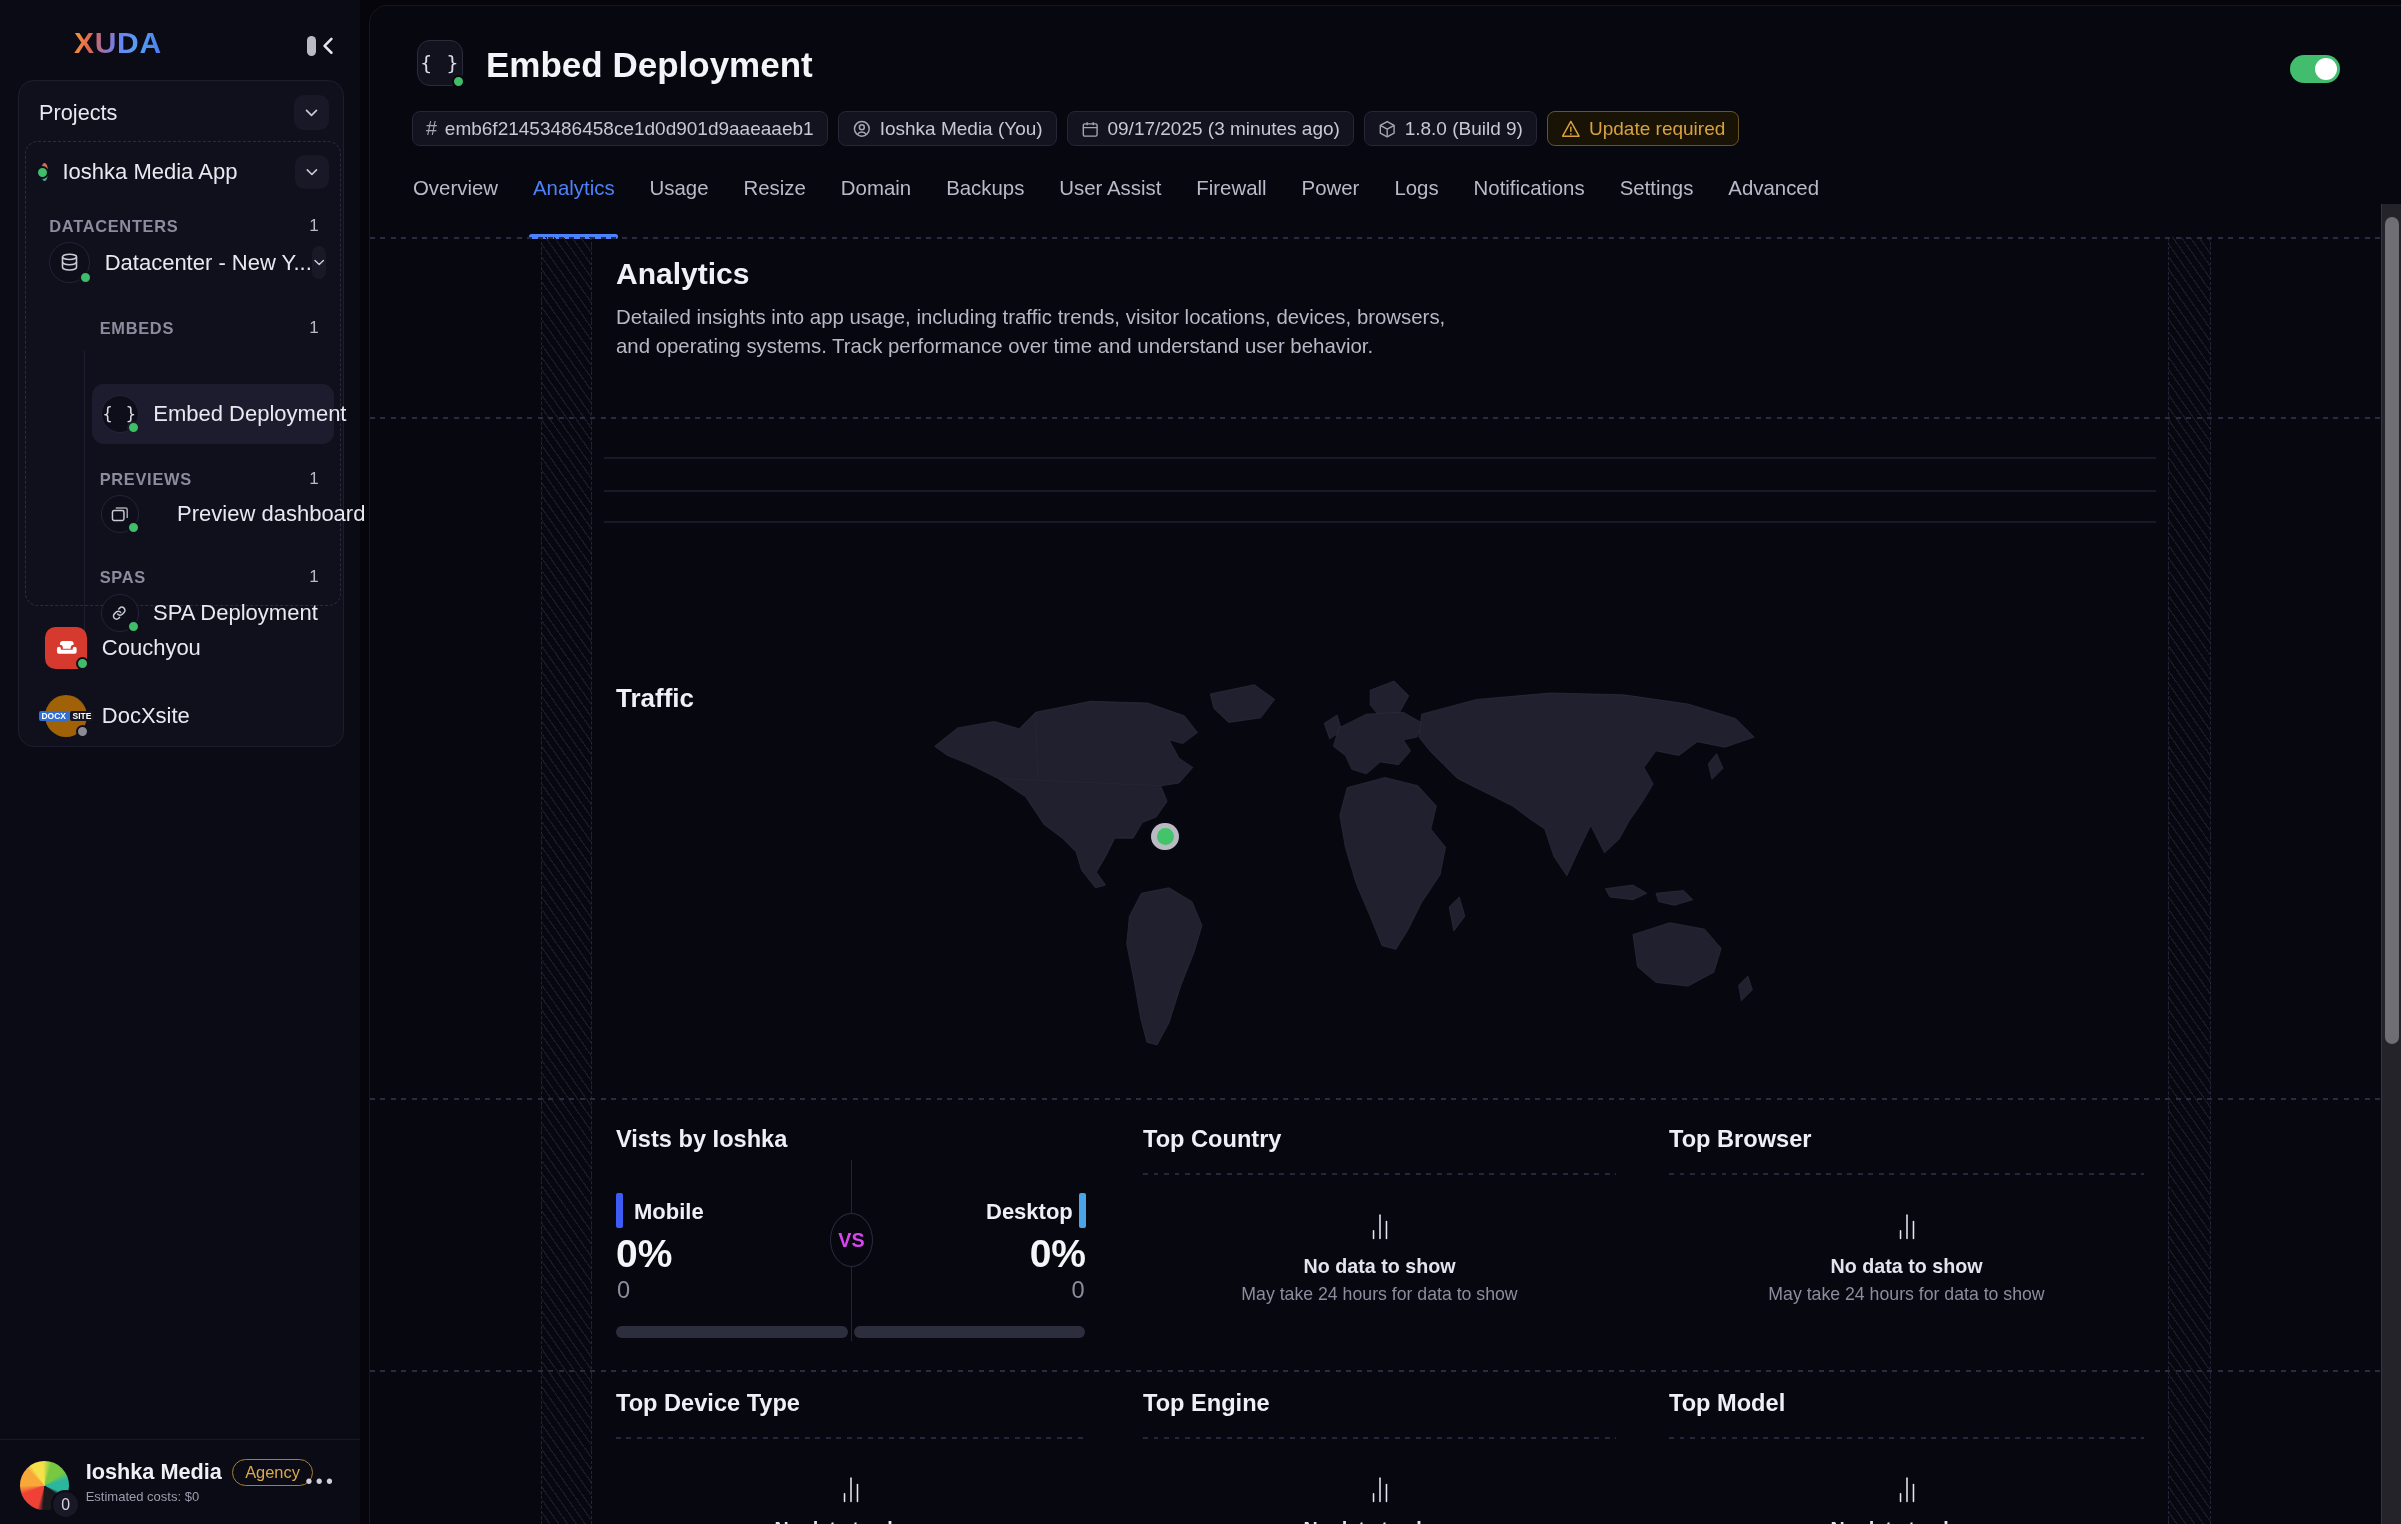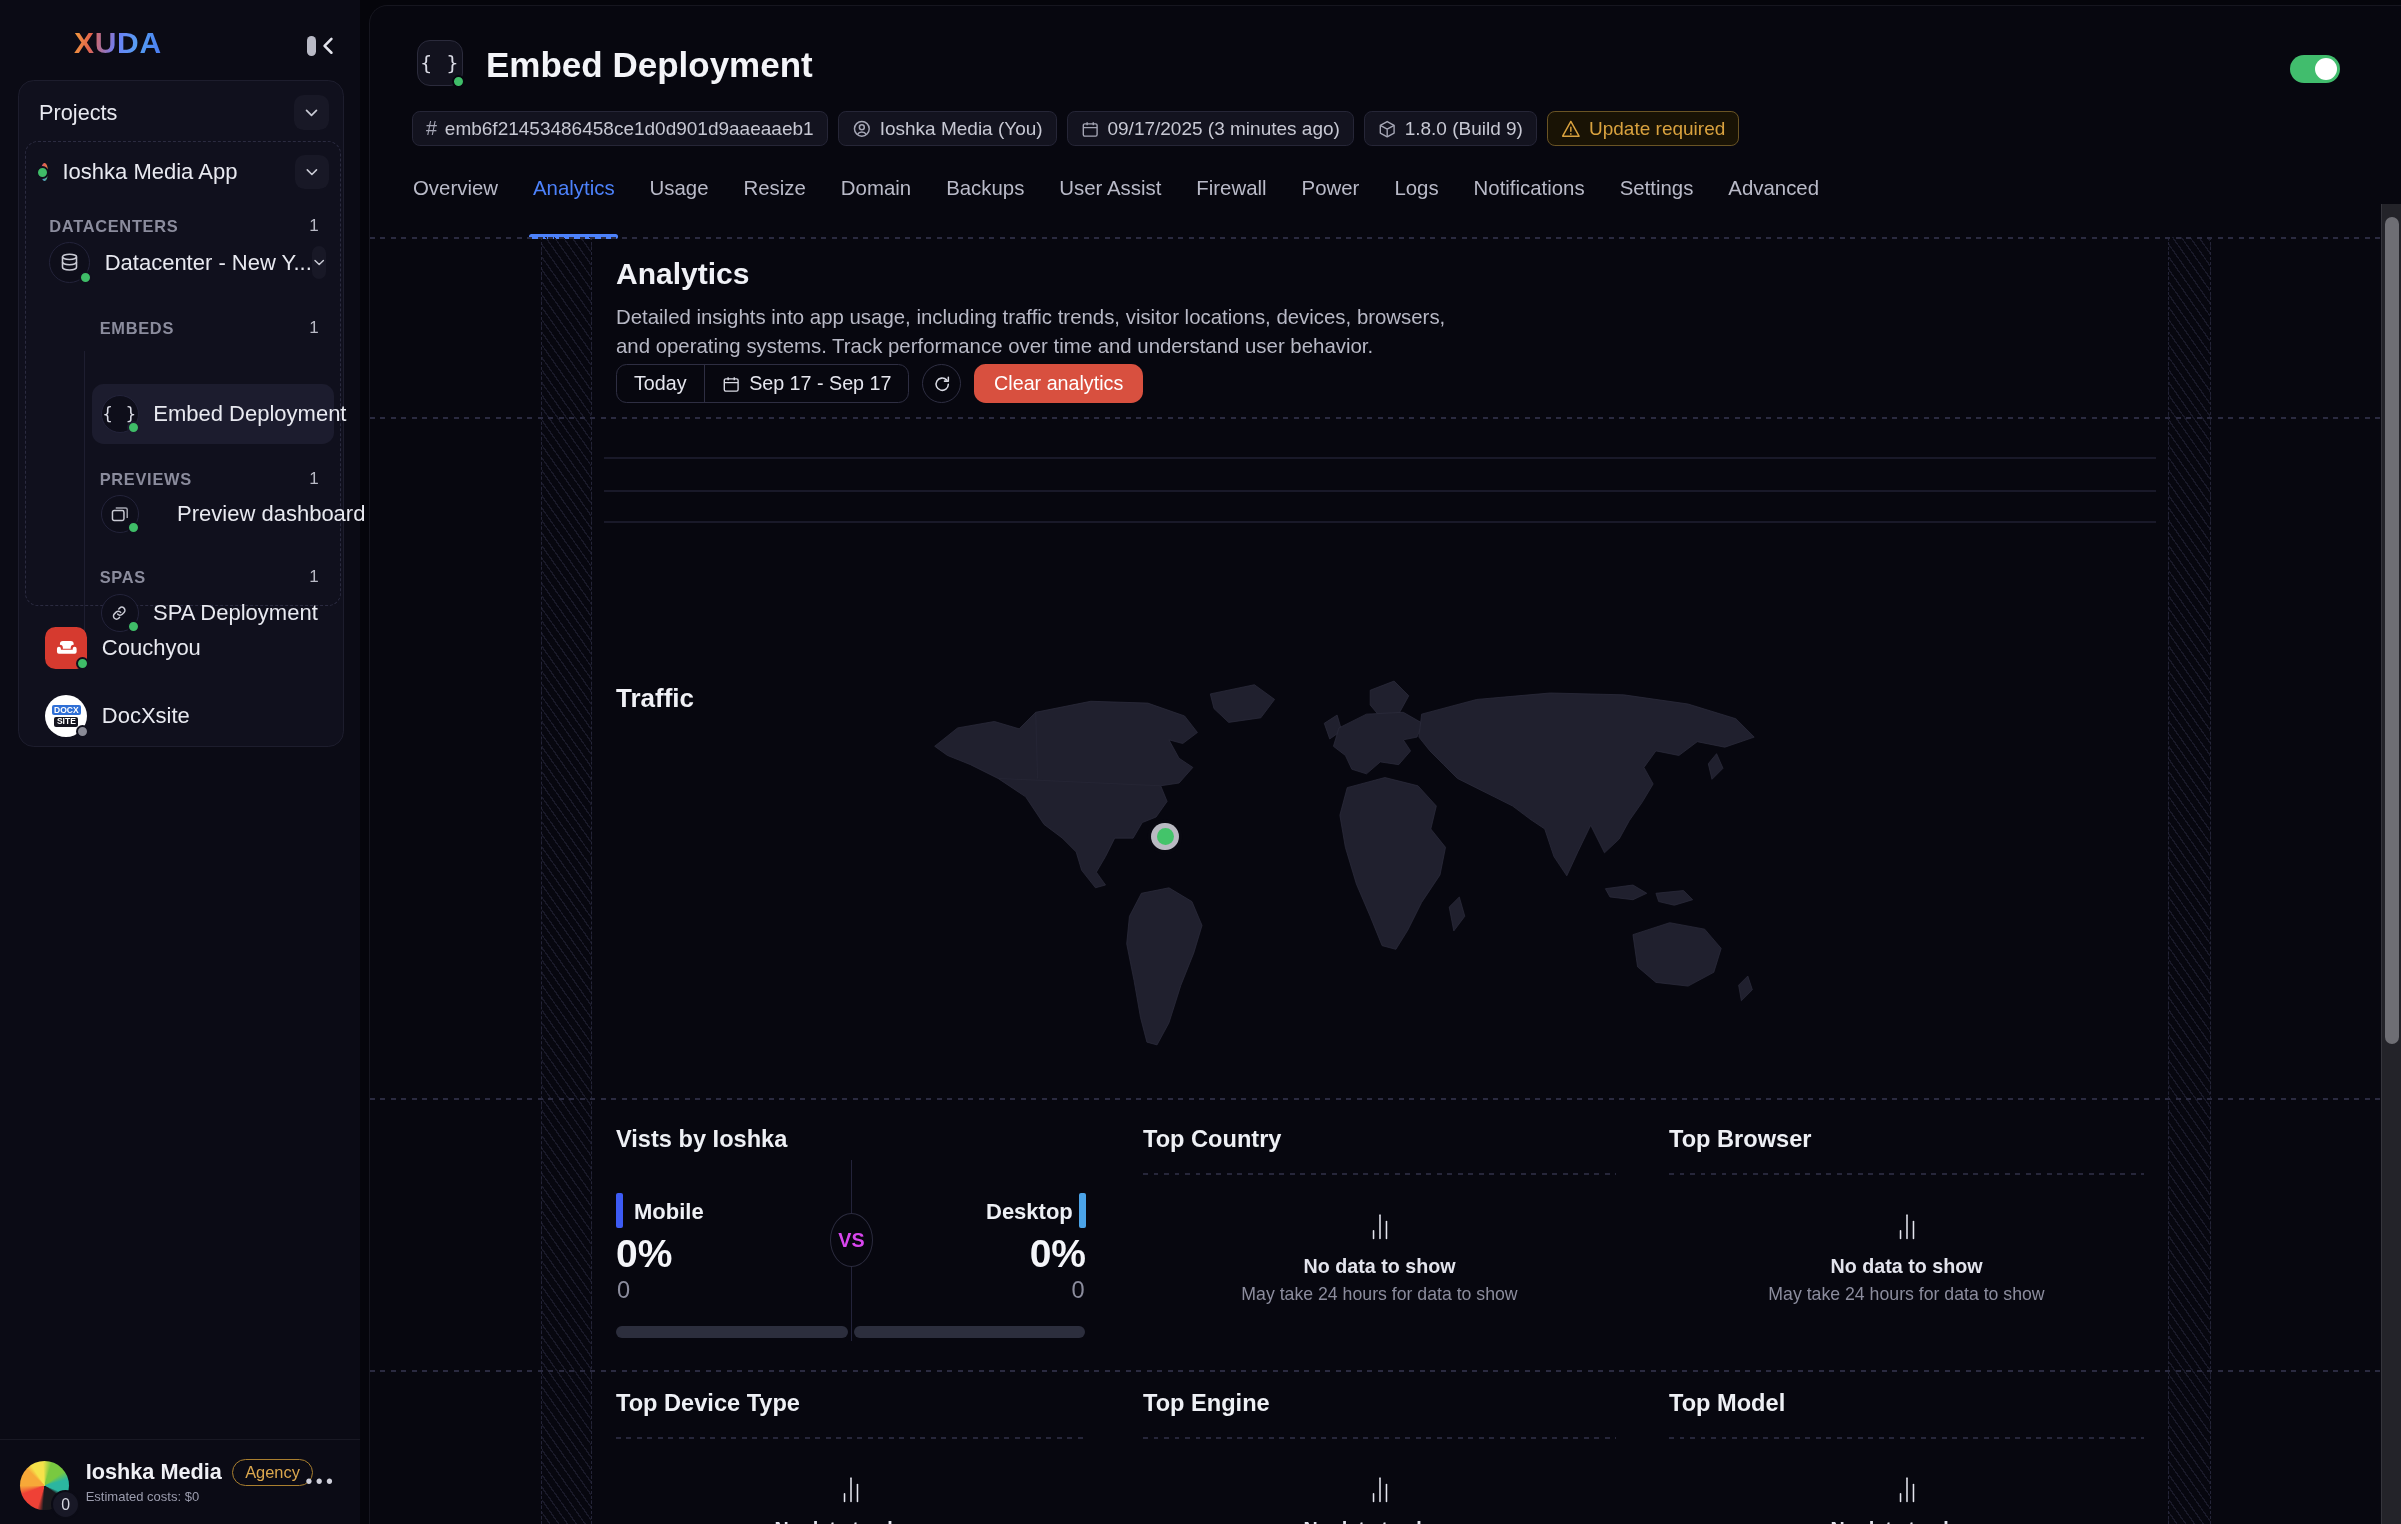--- a/index.html
+++ b/index.html
@@ -224,21 +224,21 @@
                 <path d="M2 13a2 2 0 0 1 4 0v1h12v-1a2 2 0 0 1 4 0v3a2 2 0 0 1-2 2H4a2 2 0 0 1-2-2z"></path>
               </svg>
           </span>
           <span class="status-dot"></span>
         </span>
         <span class="item-label">Couchyou</span>
       </div>
 
       <div class="row-item" style="left:26px; top:614px; right:14.4px;">
         <span class="av-wrap">
-          <span style="width:42px;height:42px;border-radius:50%;background:#ffffff;display:flex;flex-direction:column;align-items:center;justify-content:center;gap:1.3px;">
+          <span style="width:42px;height:42px;border-radius:50%;background:#a16207;display:flex;flex-direction:row;align-items:center;justify-content:center;gap:1.3px;">
             <span style="font-size:8.5px;font-weight:700;color:#ffffff;background:#2f6fd6;border-radius:2px;padding:0.7px 2.6px;line-height:1;">DOCX</span>
             <span style="font-size:8.5px;font-weight:700;color:#ffffff;background:#15151f;border-radius:2px;padding:0.7px 2.6px;line-height:1;">SITE</span>
           </span>
           <span class="status-dot gray"></span>
         </span>
         <span class="item-label">DocXsite</span>
       </div>
     </div>
 
 
@@ -331,39 +331,20 @@
     <div class="hatch" style="left:171px; width:51px;"></div>
     <div class="hatch" style="left:1798px; width:43px;"></div>
 
     <div class="hdiv" style="top:231px;"></div>
     <div class="hdiv" style="top:411px;"></div>
     <div class="hdiv" style="top:1092px;"></div>
     <div class="hdiv" style="top:1364px;"></div>
 
     <h2 class="sec-title" style="left:246px; top:251px; font-size:30px;">Analytics</h2>
     <p class="analytics-desc">Detailed insights into app usage, including traffic trends, visitor locations, devices, browsers, and operating systems. Track performance over time and understand user behavior.</p>
-    <div class="filter-row">
-      <span class="seg-group">
-        <span class="seg">Today</span>
-        <span class="seg">
-          <svg class="ic-svg" width="18.4" height="18.4" viewBox="0 0 24 24" fill="none" stroke="#d9dae4" stroke-width="1.8">
-              <rect x="3" y="5" width="18" height="16" rx="2"></rect>
-              <path d="M8 3v4M16 3v4M3 10h18"></path>
-            </svg>
-          <span>Sep 17 - Sep 17</span>
-        </span>
-      </span>
-      <span class="refresh-btn">
-        <svg class="ic-svg" width="18.4" height="18.4" viewBox="0 0 24 24" fill="none" stroke="#d9dae4" stroke-width="2" stroke-linecap="round">
-            <path d="M20 12a8 8 0 1 1-2.3-5.6"></path>
-            <path d="M20 3v5h-5" stroke-linejoin="round"></path>
-          </svg>
-      </span>
-      <span class="danger-btn">Clear analytics</span>
-    </div>
 
     <div class="gridline" style="top:451px;"></div>
     <div class="gridline" style="top:484px;"></div>
     <div class="gridline" style="top:515px;"></div>
 
     <h2 class="sec-title" style="left:246px; top:677px; font-size:26px;">Traffic</h2>
     <div class="map-wrap">
       <svg width="919" height="430" viewBox="0 0 1000 468">
         <g fill="#20202e" stroke="#2b2b3c" stroke-width="0.8" stroke-linejoin="round">
 

